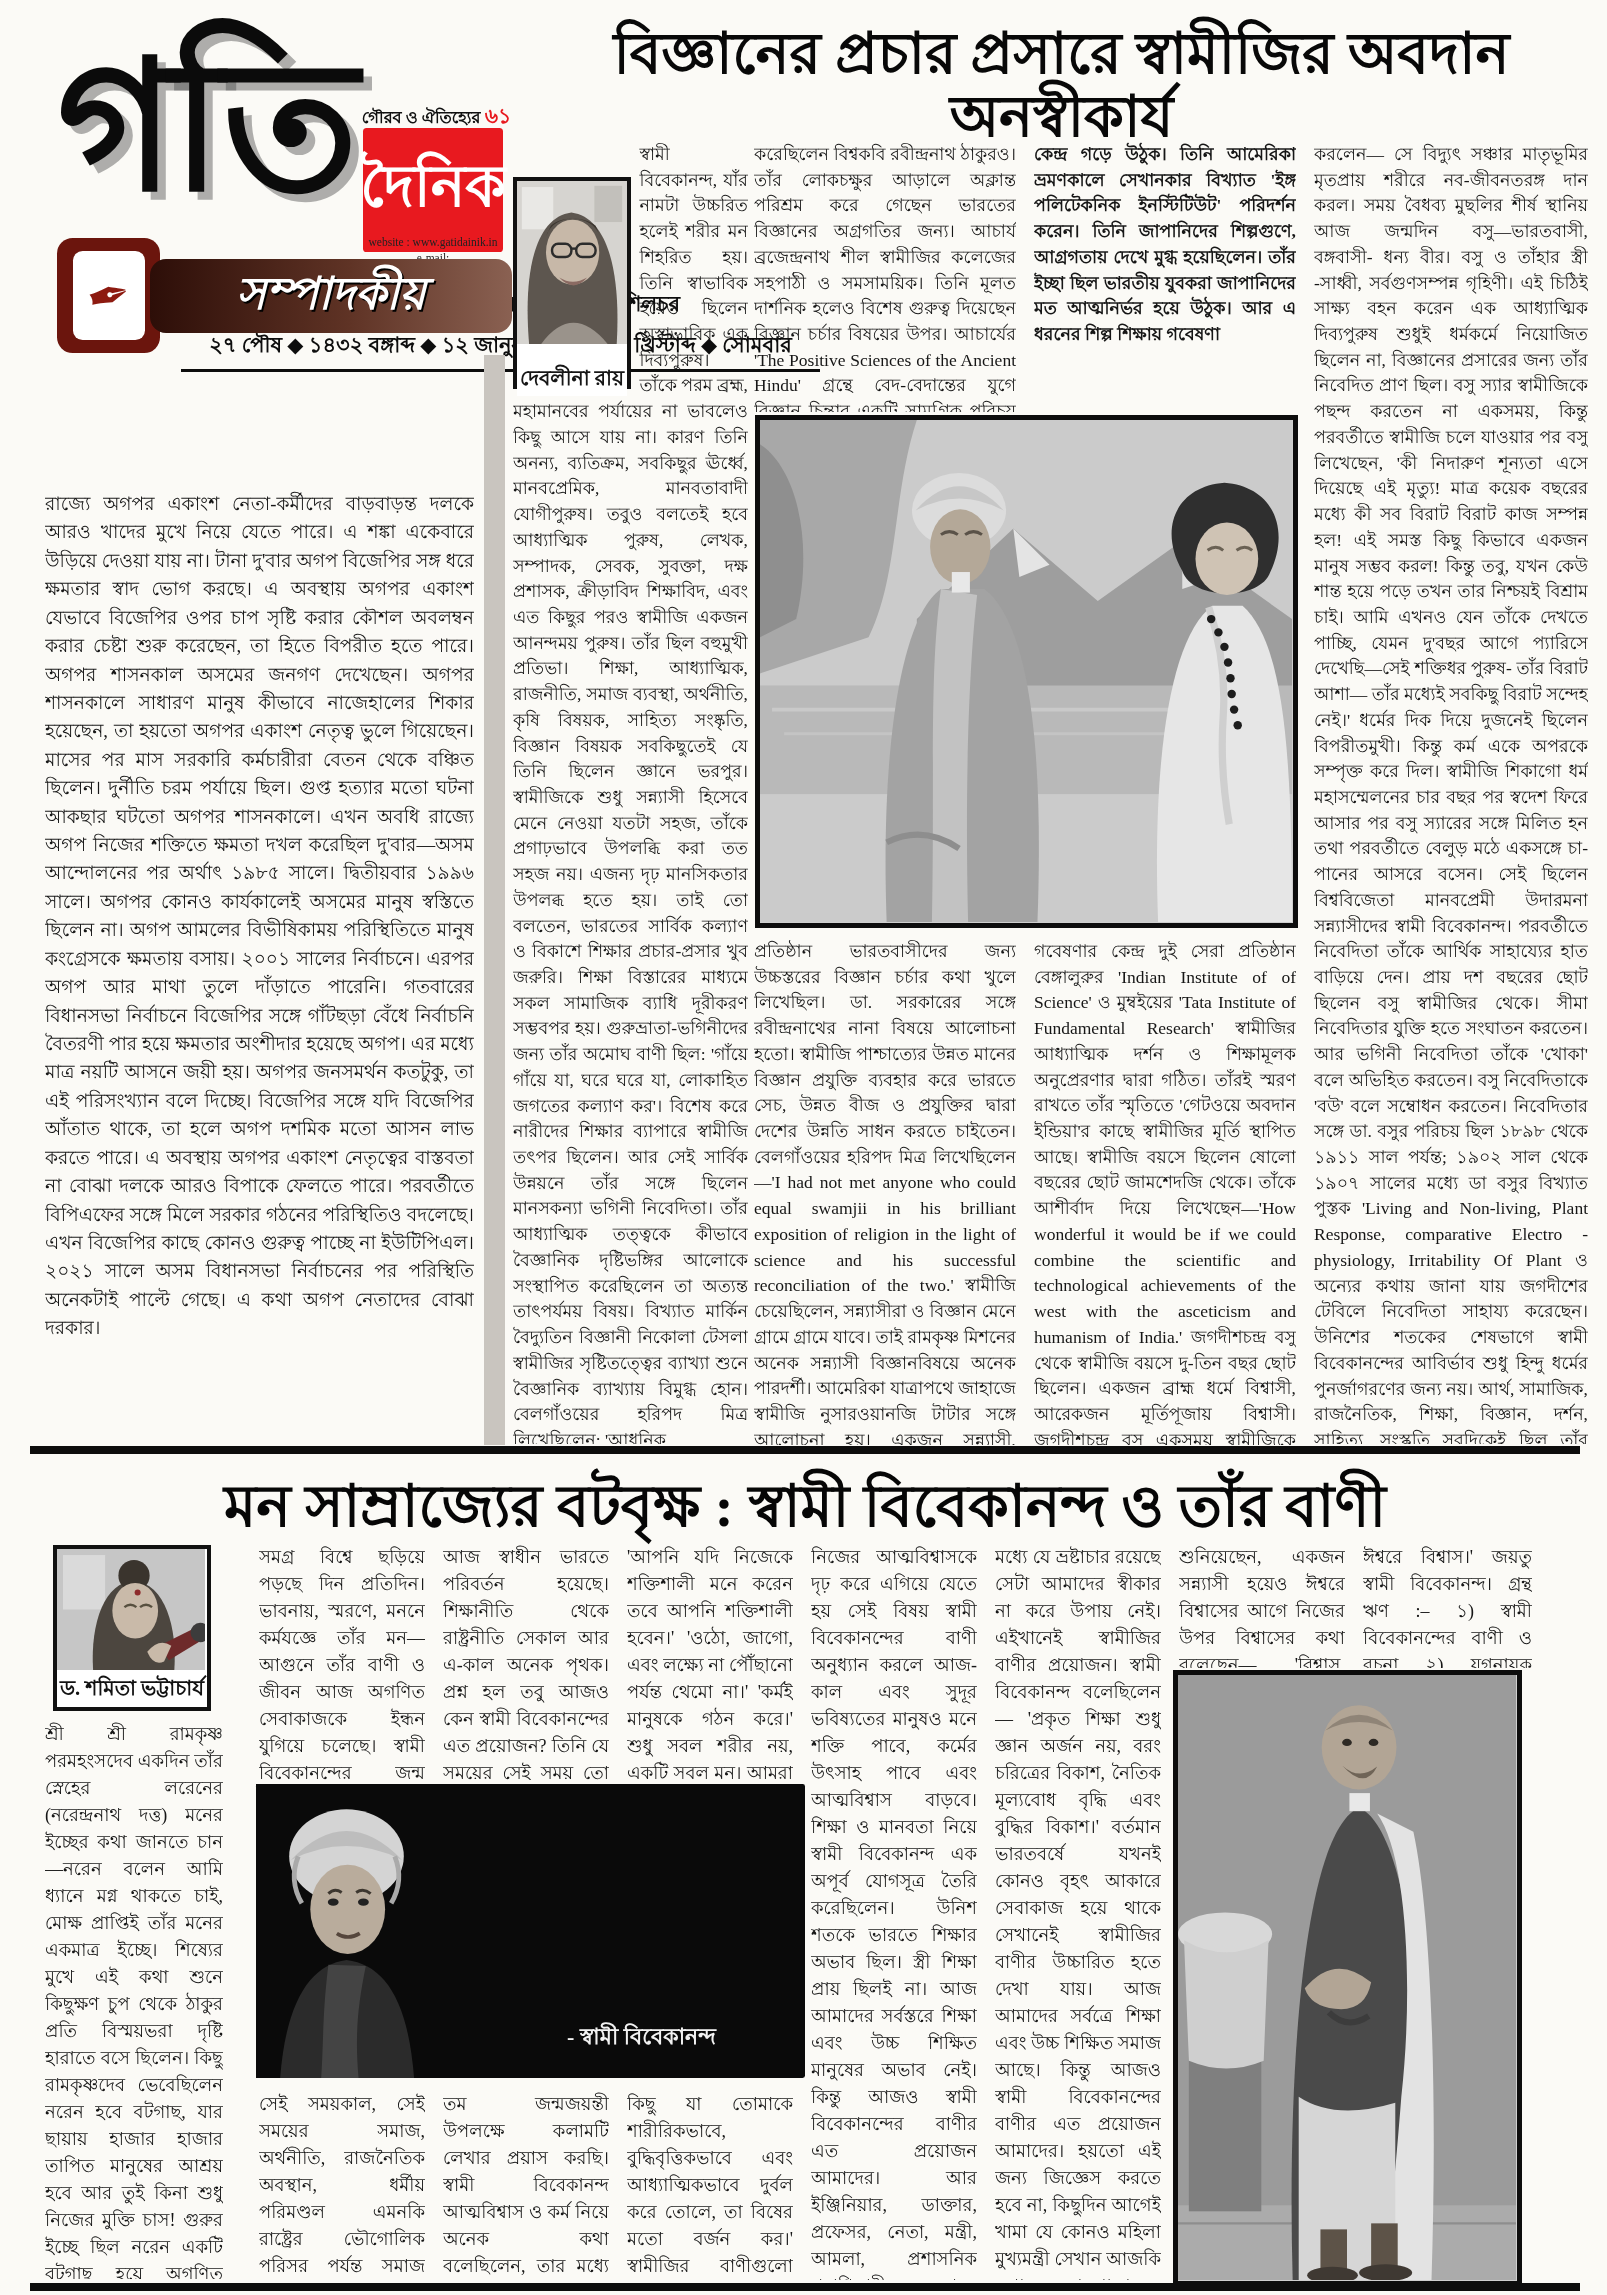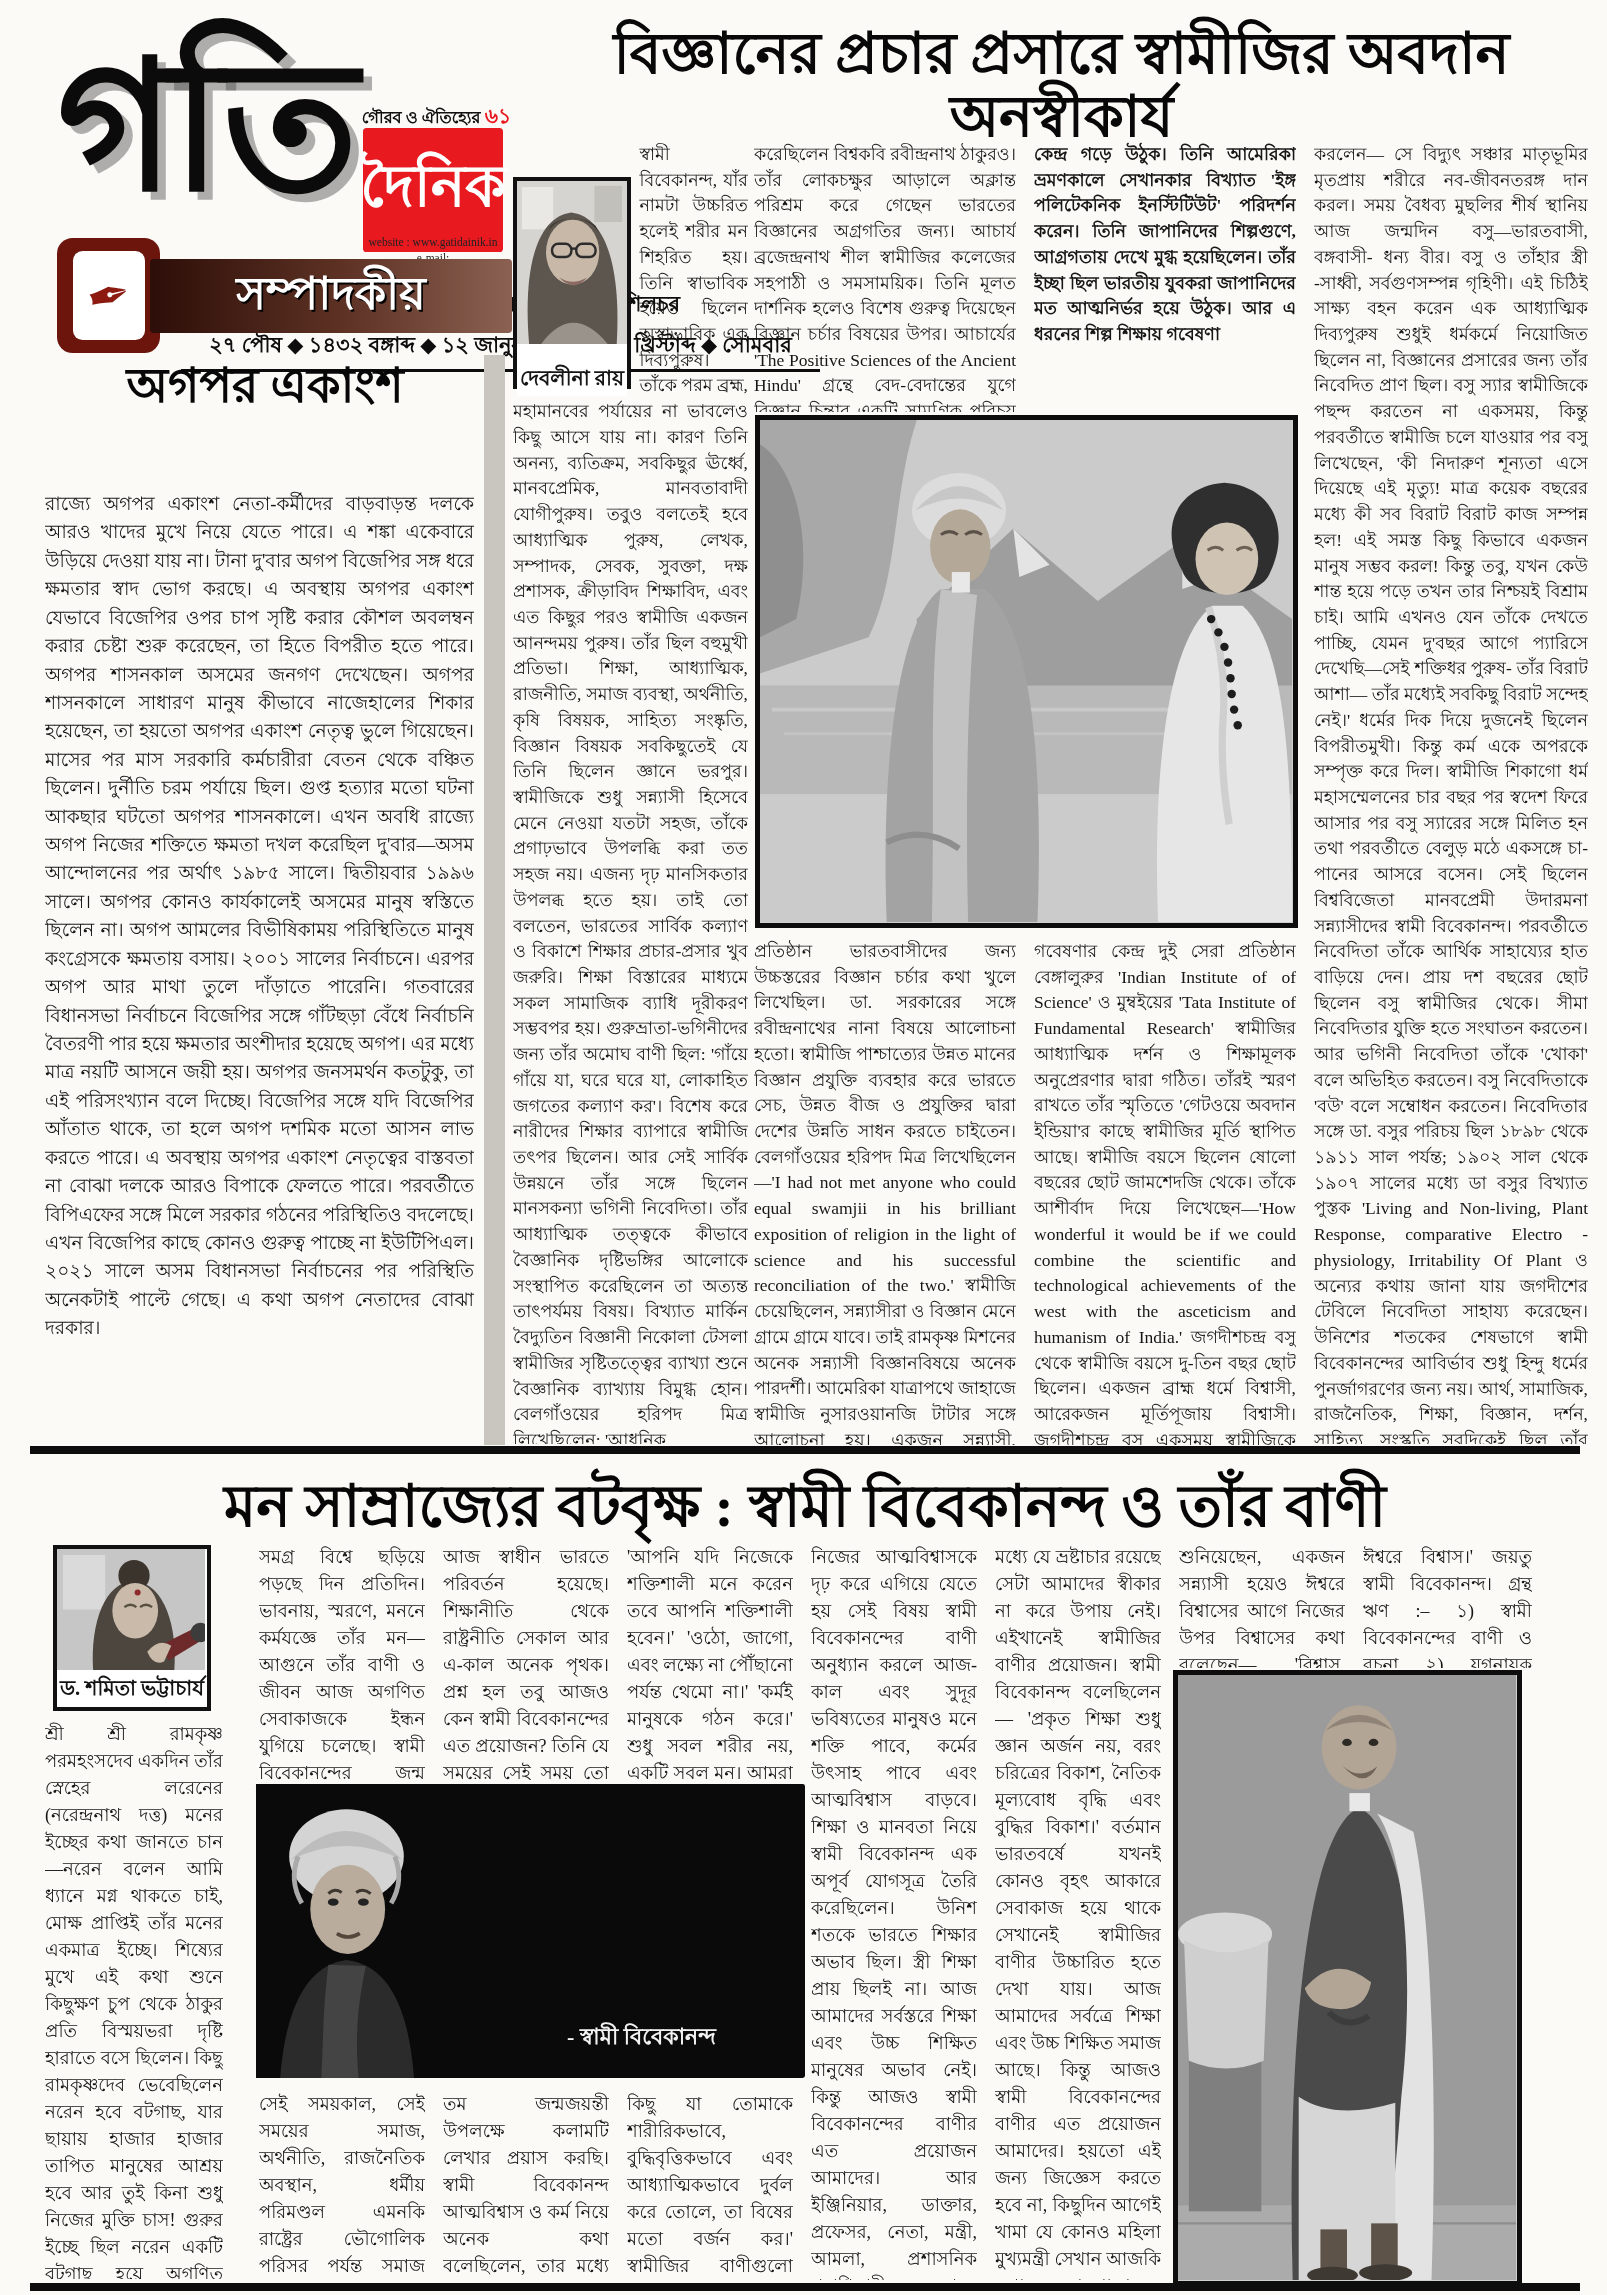--- a/index.html
+++ b/index.html
@@ -103,25 +103,24 @@
       </g>
     </g>
   </svg>
 </div>
 
 <div class="abs" style="left:57px;top:238px;width:103px;height:115px;background:#6b150d;border-radius:15.7px;display:flex;align-items:center;justify-content:center;">
   <div style="width:72px;height:89px;background:#ffffff;border-radius:9.6px;display:flex;align-items:center;justify-content:center;">
     <span style="font-size:52px;color:#8d1a10;transform:rotate(-15deg);font-family:'DejaVu Sans',sans-serif;">✒</span>
   </div>
 </div>
-<div class="abs" style="left:150px;top:259px;width:362px;height:74px;border-radius:4px;background:linear-gradient(90deg,#2d0e08,#5f3325 55%,#8a6152);display:flex;align-items:center;justify-content:center;">
+<div class="abs" style="left:150px;top:259px;width:362px;height:74px;border-radius:16px;background:linear-gradient(90deg,#2d0e08,#5f3325 55%,#8a6152);display:flex;align-items:center;justify-content:center;font-style:italic;">
   <span style="font-size:45px;font-weight:bold;color:#ffffff;text-shadow:1.8px 1.8px 0 #000;">সম্পাদকীয়</span>
 </div>
 <div class="abs" style="left:42px;top:356px;width:446px;text-align:center;font-weight:bold;line-height:1.25;color:#070707;">
-  <div style="font-size:48px;">অগপর একাংশ</div>
 </div>
 <div class="abs" style="left:484px;top:355px;width:20.5px;height:1090px;background:#c9c5bf;"></div>
 <div class="abs body-text" style="left:45px;top:490px;width:429px;height:953px;overflow:hidden;font-size:18.7px;line-height:1.52;">রাজ্যে অগপর একাংশ নেতা-কর্মীদের বাড়বাড়ন্ত দলকে আরও খাদের মুখে নিয়ে যেতে পারে। এ শঙ্কা একেবারে উড়িয়ে দেওয়া যায় না। টানা দু'বার অগপ বিজেপির সঙ্গ ধরে ক্ষমতার স্বাদ ভোগ করছে। এ অবস্থায় অগপর একাংশ যেভাবে বিজেপির ওপর চাপ সৃষ্টি করার কৌশল অবলম্বন করার চেষ্টা শুরু করেছেন, তা হিতে বিপরীত হতে পারে। অগপর শাসনকাল অসমের জনগণ দেখেছেন। অগপর শাসনকালে সাধারণ মানুষ কীভাবে নাজেহালের শিকার হয়েছেন, তা হয়তো অগপর একাংশ নেতৃত্ব ভুলে গিয়েছেন। মাসের পর মাস সরকারি কর্মচারীরা বেতন থেকে বঞ্চিত ছিলেন। দুর্নীতি চরম পর্যায়ে ছিল। গুপ্ত হত্যার মতো ঘটনা আকছার ঘটতো অগপর শাসনকালে। এখন অবধি রাজ্যে অগপ নিজের শক্তিতে ক্ষমতা দখল করেছিল দু'বার—অসম আন্দোলনের পর অর্থাৎ ১৯৮৫ সালে। দ্বিতীয়বার ১৯৯৬ সালে। অগপর কোনও কার্যকালেই অসমের মানুষ স্বস্তিতে ছিলেন না। অগপ আমলের বিভীষিকাময় পরিস্থিতিতে মানুষ কংগ্রেসকে ক্ষমতায় বসায়। ২০০১ সালের নির্বাচনে। এরপর অগপ আর মাথা তুলে দাঁড়াতে পারেনি। গতবারের বিধানসভা নির্বাচনে বিজেপির সঙ্গে গাঁটছড়া বেঁধে নির্বাচনি বৈতরণী পার হয়ে ক্ষমতার অংশীদার হয়েছে অগপ। এর মধ্যে মাত্র নয়টি আসনে জয়ী হয়। অগপর জনসমর্থন কতটুকু, তা এই পরিসংখ্যান বলে দিচ্ছে। বিজেপির সঙ্গে যদি বিজেপির আঁতাত থাকে, তা হলে অগপ দশমিক মতো আসন লাভ করতে পারে। এ অবস্থায় অগপর একাংশ নেতৃত্বের বাস্তবতা না বোঝা দলকে আরও বিপাকে ফেলতে পারে। পরবর্তীতে বিপিএফের সঙ্গে মিলে সরকার গঠনের পরিস্থিতিও বদলেছে। এখন বিজেপির কাছে কোনও গুরুত্ব পাচ্ছে না ইউটিপিএল। ২০২১ সালে অসম বিধানসভা নির্বাচনের পর পরিস্থিতি অনেকটাই পাল্টে গেছে। এ কথা অগপ নেতাদের বোঝা দরকার।</div>
 
 <div class="abs rule" style="left:30px;top:1446px;width:1550px;height:7.8px;"></div>
 
 <div class="abs" style="left:36px;top:1462px;width:1538px;font-size:58px;font-weight:bold;text-align:center;color:#060606;">মন সাম্রাজ্যের বটবৃক্ষ : স্বামী বিবেকানন্দ ও তাঁর বাণী</div>
 
 <div class="abs" style="left:53px;top:1545px;width:158px;height:166px;border:4.8px solid #111;background:#fff;box-sizing:border-box;">
   <svg viewBox="0 0 246 200" width="148" height="121" preserveAspectRatio="none">

